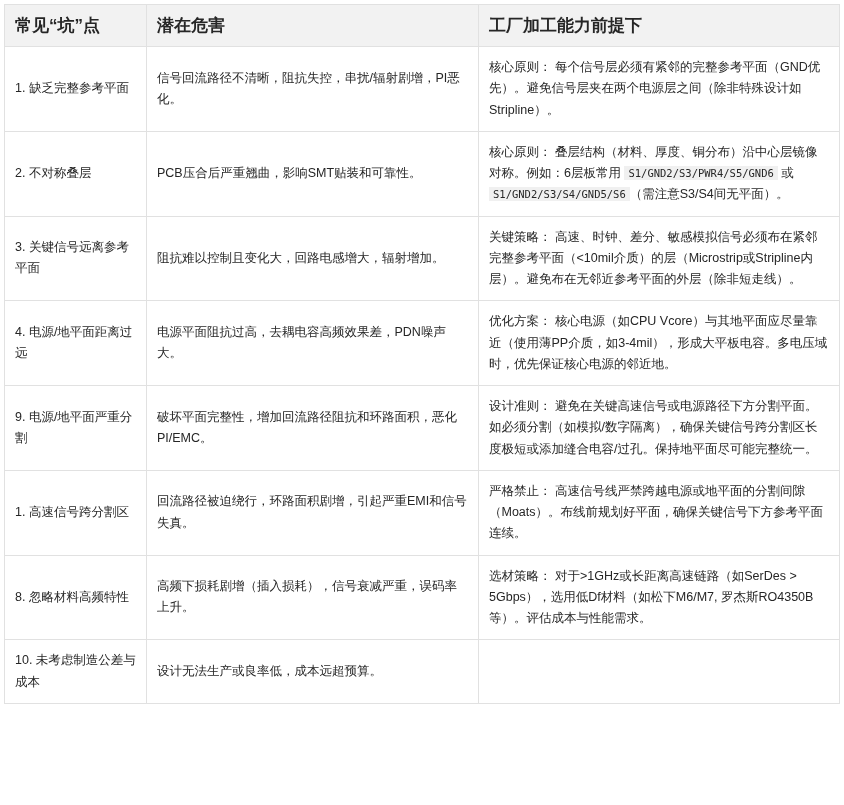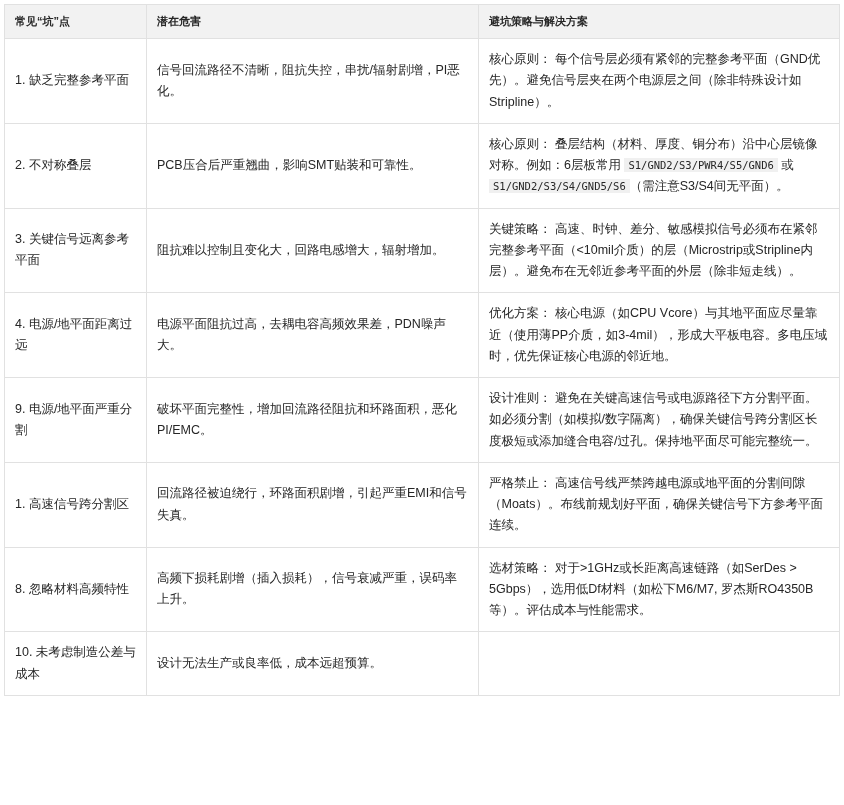--- a/index.html
+++ b/index.html
@@ -25,21 +25,21 @@
   }
   col.c1{width:142px;}
   col.c2{width:332px;}
   col.c3{width:361px;}
   th{
     background:var(--header-bg);
     text-align:left;
     font-weight:bold;
     padding:9px 10px;
     border:1px solid var(--border);
-    font-size:11px;
+    font-size:17px;
   }
   td{
     border:1px solid var(--border);
     padding:10px 10px;
     vertical-align:middle;
     line-height:1.7;
   }
   td.c1{font-weight:normal;}
   .lead{font-weight:normal;}
   .code{
@@ -58,21 +58,21 @@
   <table>
     <colgroup>
       <col class="c1">
         <col class="c2">
         <col class="c3">
     </colgroup>
     <thead>
       <tr>
         <th>常见“坑”点</th>
         <th>潜在危害</th>
-        <th>避坑策略与解决方案</th>
+        <th>工厂加工能力前提下</th>
       </tr>
     </thead>
     <tbody>
   <tr>
     <td class="c1">1. 缺乏完整参考平面</td>
     <td class="c2">信号回流路径不清晰，阻抗失控，串扰/辐射剧增，PI恶化。</td>
     <td class="c3"><span class="lead">核心原则：</span><span> 每个信号层必须有紧邻的完整参考平面（GND优先）。避免信号层夹在两个电源层之间（除非特殊设计如 Stripline）。</span></td>
   </tr>
 
   <tr>

